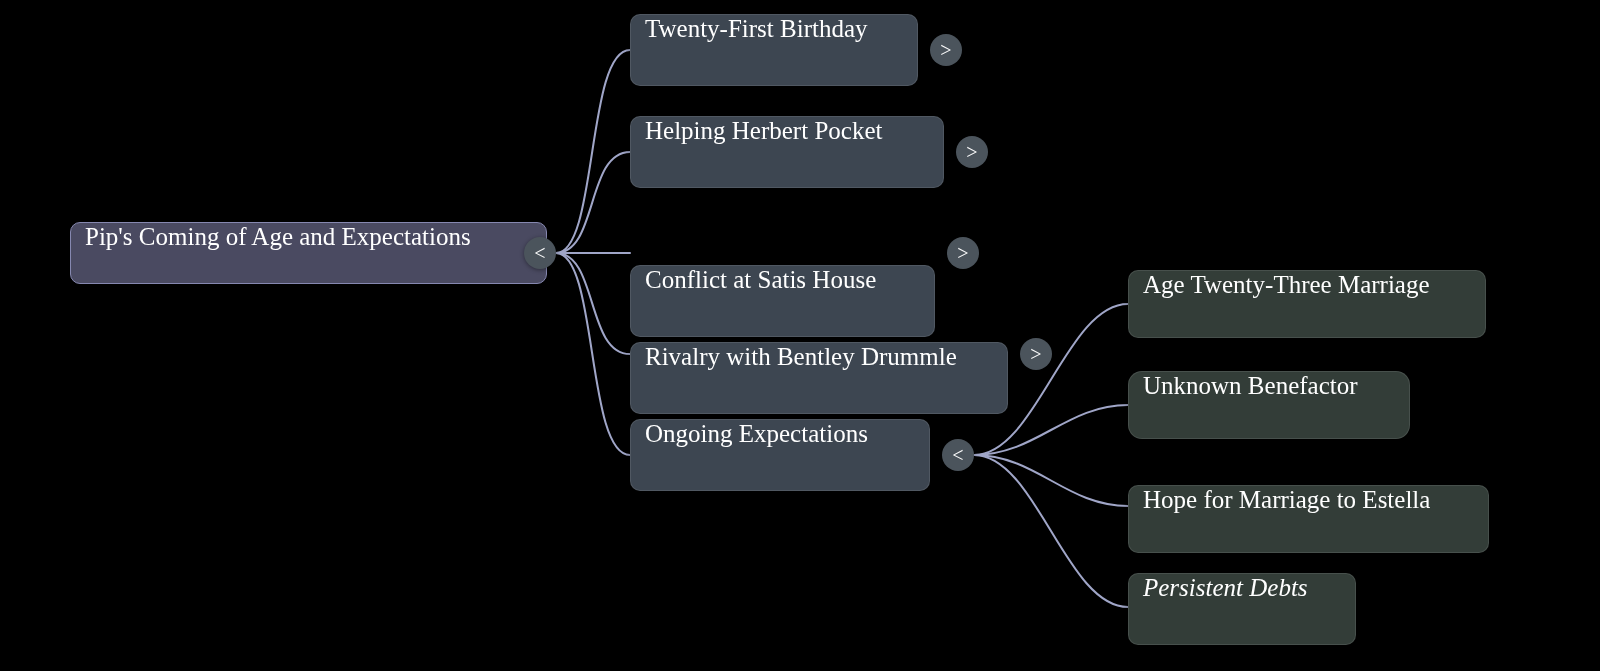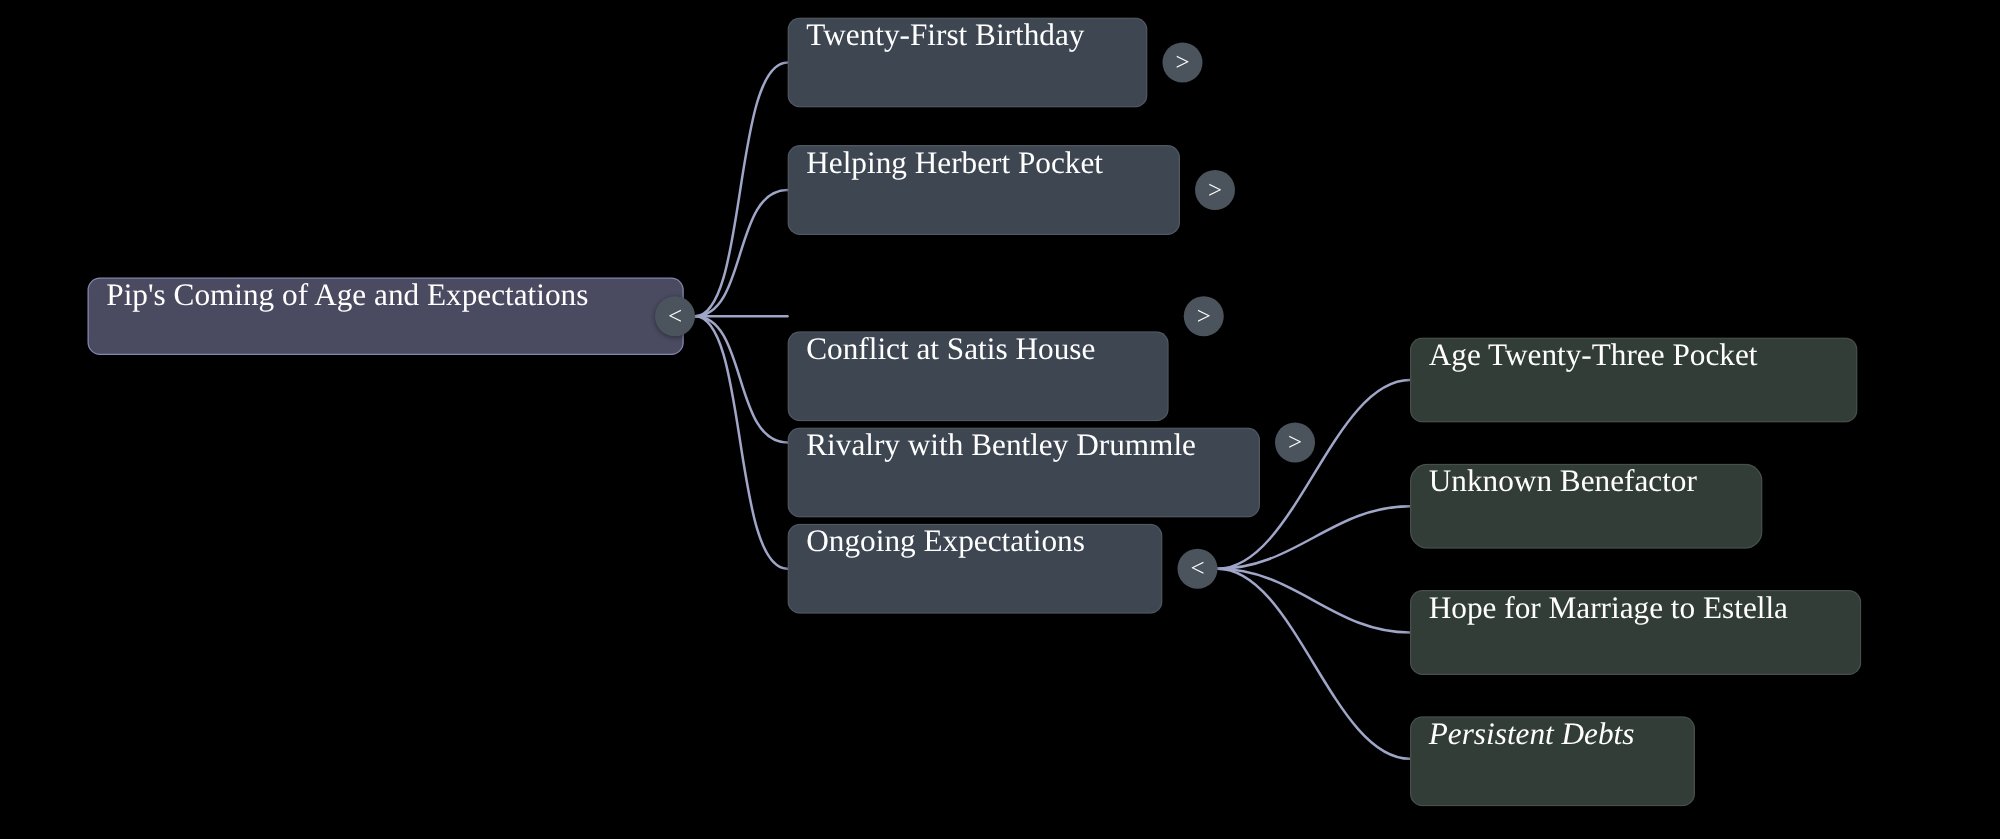--- a/index.html
+++ b/index.html
@@ -100,28 +100,28 @@
     <span class="label">Rivalry with Bentley Drummle</span>
   </div>
   <div class="toggle" style="left:1020px; top:338px;">&gt;</div>
 
   <div class="node child" style="left:630px; top:419px; width:300px; height:72px;">
     <span class="label">Ongoing Expectations</span>
   </div>
   <div class="toggle" style="left:942px; top:439px;">&lt;</div>
 
   <div class="node grandchild" style="left:1128px; top:270px; width:358px; height:68px;">
-    <span class="label">Age Twenty-Three Pocket</span>
+    <span class="label">Age Twenty-Three Marriage</span>
   </div>
 
   <div class="node grandchild" style="left:1128px; top:371px; width:282px; height:68px;border-radius:14px;">
     <span class="label">Unknown Benefactor</span>
   </div>
 
-  <div class="node grandchild" style="left:1128px; top:472px; width:361px; height:68px;">
+  <div class="node grandchild" style="left:1128px; top:485px; width:361px; height:68px;">
     <span class="label">Hope for Marriage to Estella</span>
   </div>
 
   <div class="node grandchild" style="left:1128px; top:573px; width:228px; height:72px;font-style:italic;">
     <span class="label">Persistent Debts</span>
   </div>
 
 </div>
 
 </body></html>

